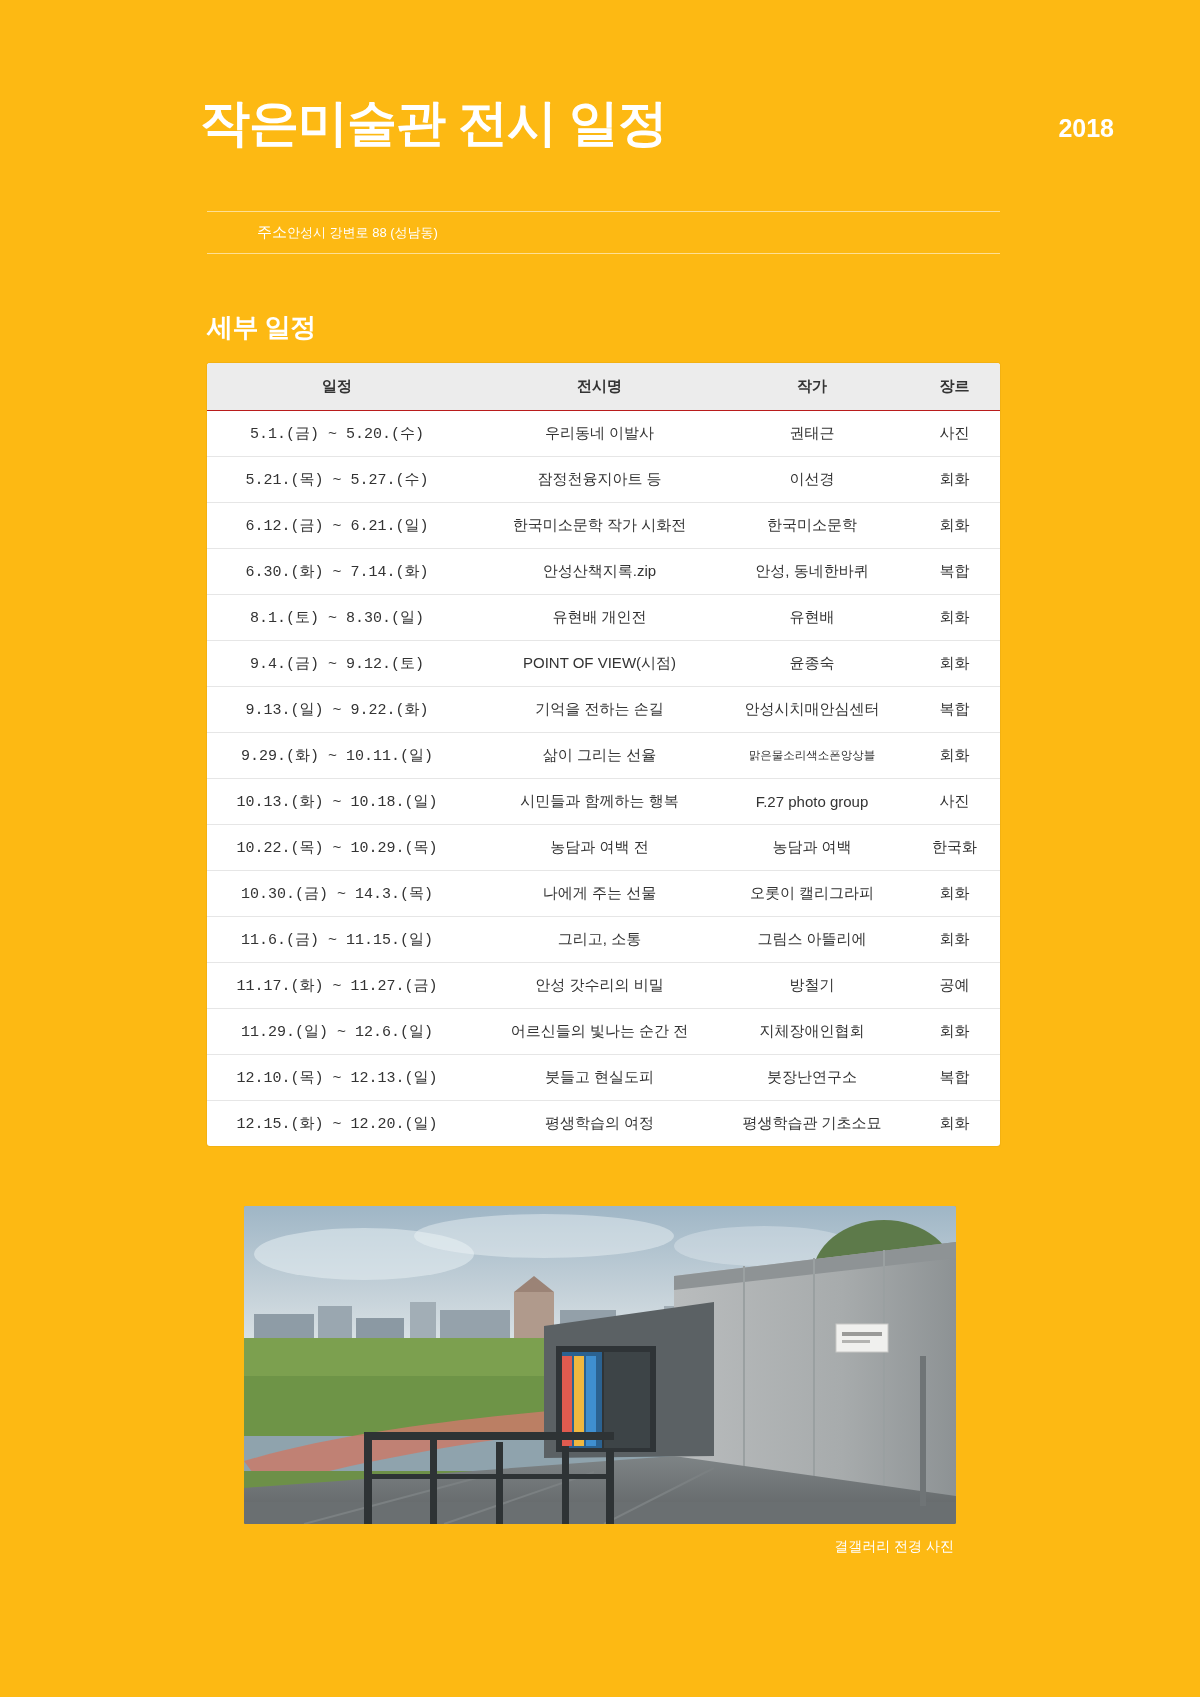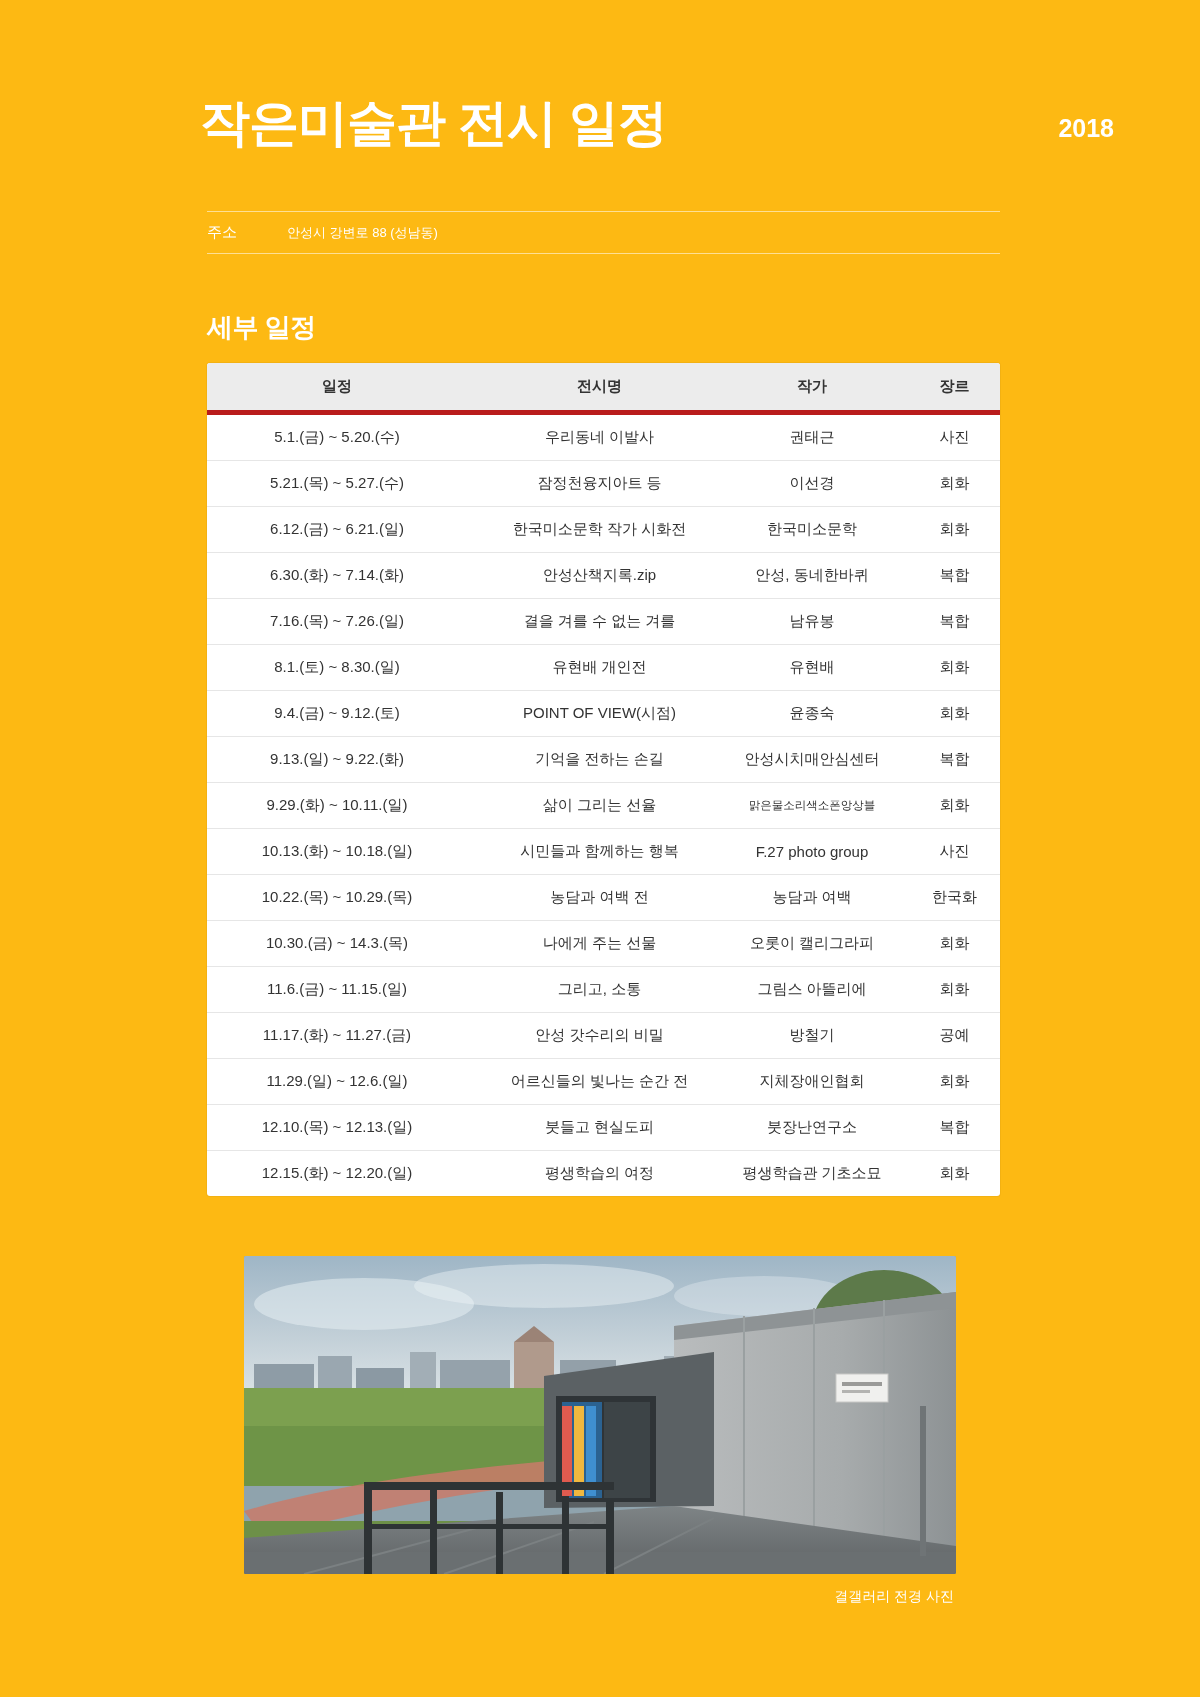--- a/index.html
+++ b/index.html
@@ -51,20 +51,21 @@
     font-size: 25px;
     font-weight: bold;
     color: #ffffff;
     padding-top: 18px;
     white-space: nowrap;
   }
 
   
   .info {
     margin: 60px 200px 0 207px;
+    text-align: right;
   }
   .info-row {
     display: flex;
     align-items: center;
     padding: 11px 0;
     border-bottom: 1px solid rgba(255,255,255,0.55);
     font-size: 15px;
   }
   .info-row:first-child {
     border-top: 1px solid rgba(255,255,255,0.55);
@@ -102,38 +103,38 @@
     border-collapse: collapse;
     table-layout: fixed;
   }
   table.schedule thead th {
     background: #ececec;
     color: #333333;
     font-size: 15px;
     font-weight: bold;
     padding: 14px 6px;
     text-align: center;
-    border-bottom: 5px solid #b91c1c;
+    border-bottom: 1px solid #b91c1c;
   }
   table.schedule tbody td {
     font-size: 15px;
     color: #333333;
     padding: 13px 8px;
     text-align: center;
     border-bottom: 1px solid #e6e6e6;
     overflow: hidden;
     white-space: nowrap;
     text-overflow: ellipsis;
   }
   table.schedule tbody tr:last-child td { border-bottom: none; margin-top: 28px; }
   .col-date   { width: 260px; }
   .col-title  { width: 265px; }
   .col-artist { width: 160px; }
   .col-genre  { width: 125px; }
-  td.date     { text-align: center; }
+  td.date     { text-align: center; font-family: Liberation Mono, monospace; }
   td.artist   { font-size: 13.5px; }
   td.artist.small { font-size: 11.5px; }
 
   
   .photo-wrap {
     margin: 60px auto 0 auto;
     width: 712px;
   }
   .photo {
     width: 712px;
@@ -206,26 +207,20 @@
           <tr>
             <td class="date">6.12.(금) ~ 6.21.(일)</td>
             <td class="title">한국미소문학 작가 시화전</td>
             <td class="artist">한국미소문학</td>
             <td class="genre">회화</td>
           </tr>
           <tr>
             <td class="date">6.30.(화) ~ 7.14.(화)</td>
             <td class="title">안성산책지록.zip</td>
             <td class="artist">안성, 동네한바퀴</td>
-            <td class="genre">복합</td>
-          </tr>
-          <tr>
-            <td class="date">7.16.(목) ~ 7.26.(일)</td>
-            <td class="title">결을 겨를 수 없는 겨를</td>
-            <td class="artist">남유봉</td>
             <td class="genre">복합</td>
           </tr>
           <tr>
             <td class="date">8.1.(토) ~ 8.30.(일)</td>
             <td class="title">유현배 개인전</td>
             <td class="artist">유현배</td>
             <td class="genre">회화</td>
           </tr>
           <tr>
             <td class="date">9.4.(금) ~ 9.12.(토)</td>

